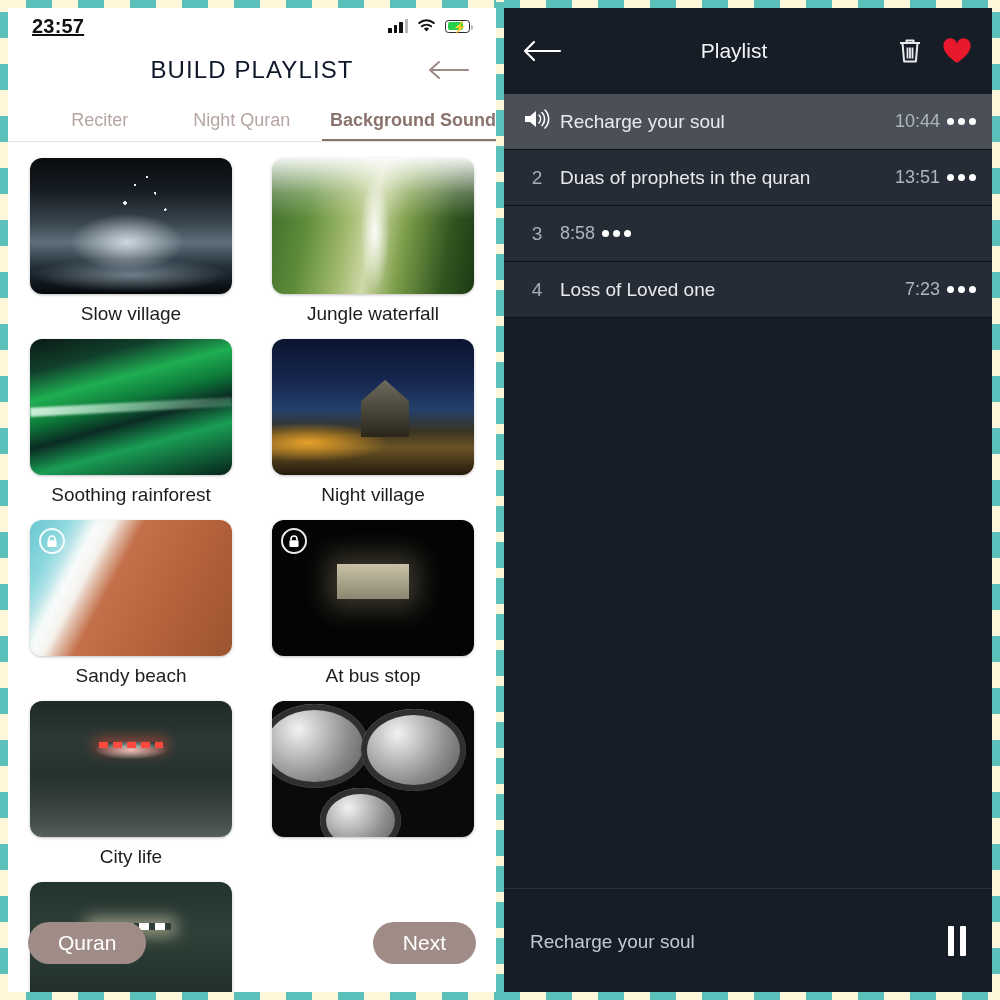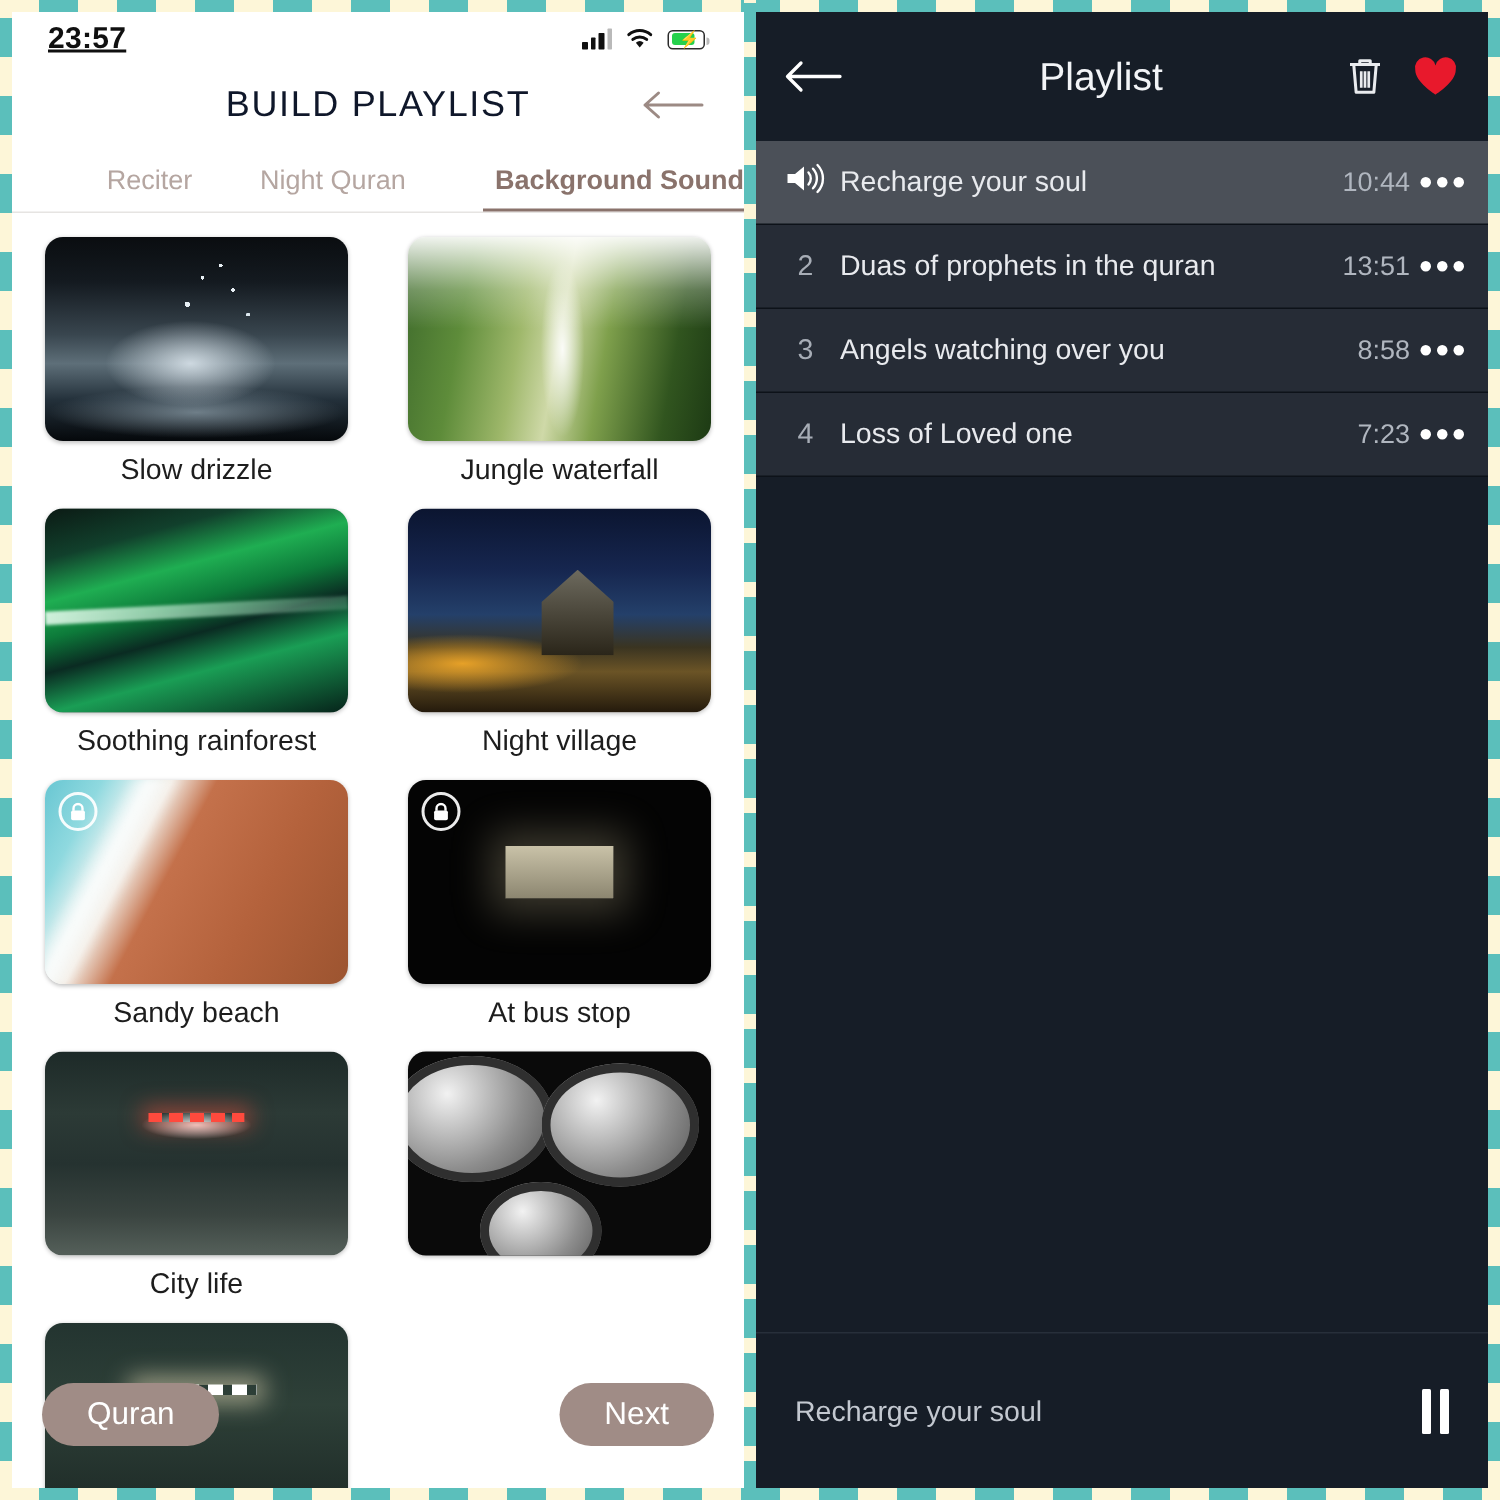--- a/index.html
+++ b/index.html
@@ -84,21 +84,21 @@
   }
 
   .tabs{
     display:flex; align-items:flex-end; height:46px; padding-left:18px;
     border-bottom:1px solid #e6e4e2; position:relative;
   }
   .tab{
     font-size:18px; color:#b5a6a1; padding:0 0 10px 0; white-space:nowrap;
   }
   .tab.t1{ width:164px; text-align:center; }
-  .tab.t2{ width:152px; }
+  .tab.t2{ width:152px; text-align:center; }
   .tab.t3{
     color:#8a736c; font-weight:700; position:relative;
     padding-left:8px;
     margin-left:12px;
   }
   .tab.t3::after{
     content:""; position:absolute; left:0; right:-26px; bottom:0;
     height:2.5px; background:#8a736c;
   }
 
@@ -236,21 +236,21 @@
     border:none; border-radius:22px; padding:9px 30px;
     pointer-events:auto; font-family:inherit;
   }
 
   
   .pl-appbar{
     height:86px; background:#161d27; display:flex; align-items:center;
     padding:0 18px; gap:16px;
   }
   .pl-title{
-    flex:1; text-align:center; color:#f2f4f7; font-size:26px; font-weight:400;
+    flex:1; text-align:center; color:#f2f4f7; font-size:21px; font-weight:400;
     margin-left:10px;
   }
   .icon-btn{ display:flex; align-items:center; justify-content:center; }
 
   .pl-row{
     height:56px; display:flex; align-items:center; gap:0;
     border-bottom:1px solid #0d1219; padding:0 16px 0 10px;
   }
   .pl-row.active{ background:#4b5058; }
   .pl-row.normal{ background:#262c36; }
@@ -314,21 +314,21 @@
     <div class="tabs">
       <div class="tab t1">Reciter</div>
       <div class="tab t2">Night Quran</div>
       <div class="tab t3">Background Sound</div>
     </div>
 
     <div class="grid">
 
       <div class="card">
         <div class="thumb t-drizzle"></div>
-        <div class="cap">Slow drizzle</div>
+        <div class="cap">Slow village</div>
       </div>
       <div class="card">
         <div class="thumb t-waterfall"></div>
         <div class="cap">Jungle waterfall</div>
       </div>
 
       <div class="card">
         <div class="thumb t-rainforest"></div>
         <div class="cap">Soothing rainforest</div>
       </div>
@@ -426,21 +426,20 @@
       <span class="pl-time">13:51</span>
       <span class="dots">
           <span></span>
           <span></span>
           <span></span>
         </span>
     </div>
 
     <div class="pl-row normal">
       <span class="pl-idx">3</span>
-      <span class="pl-name">Angels watching over you</span>
       <span class="pl-time">8:58</span>
       <span class="dots">
           <span></span>
           <span></span>
           <span></span>
         </span>
     </div>
 
     <div class="pl-row normal">
       <span class="pl-idx">4</span>

